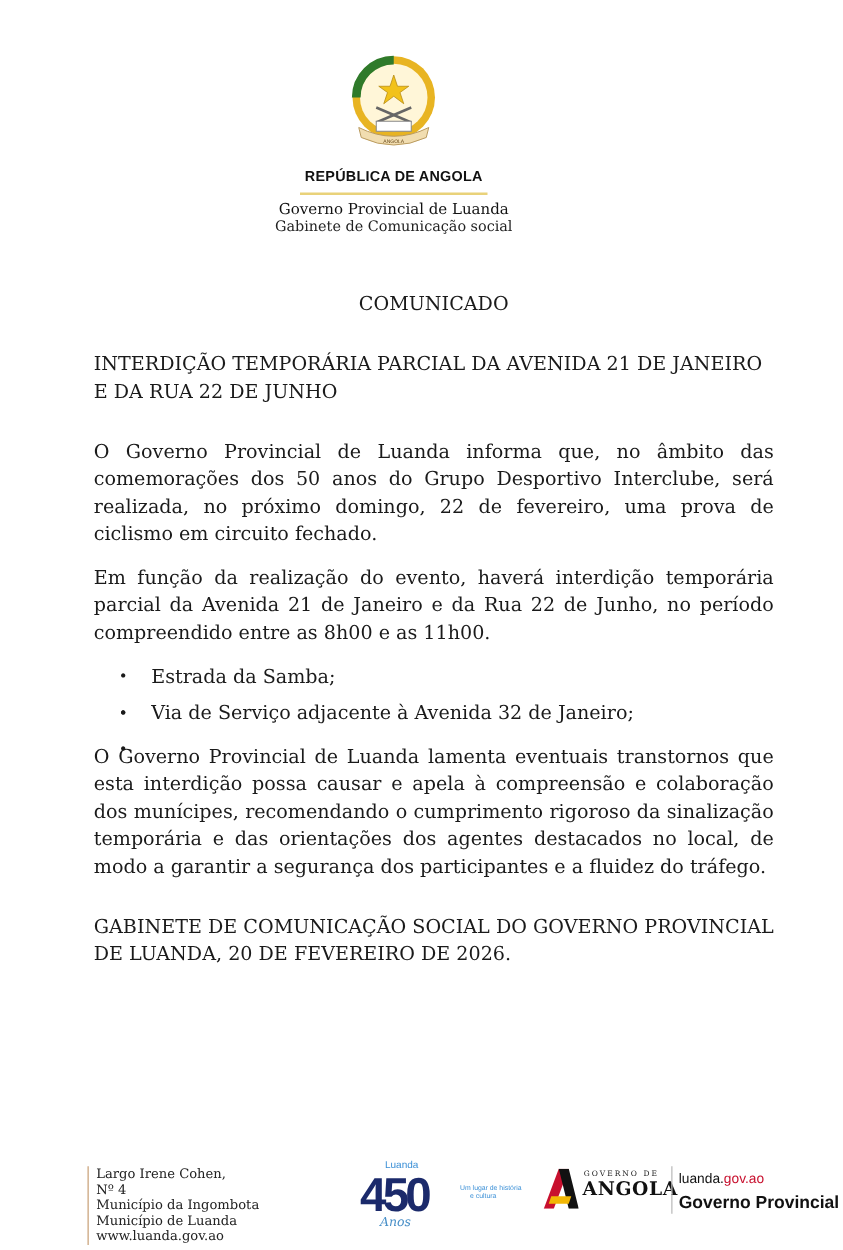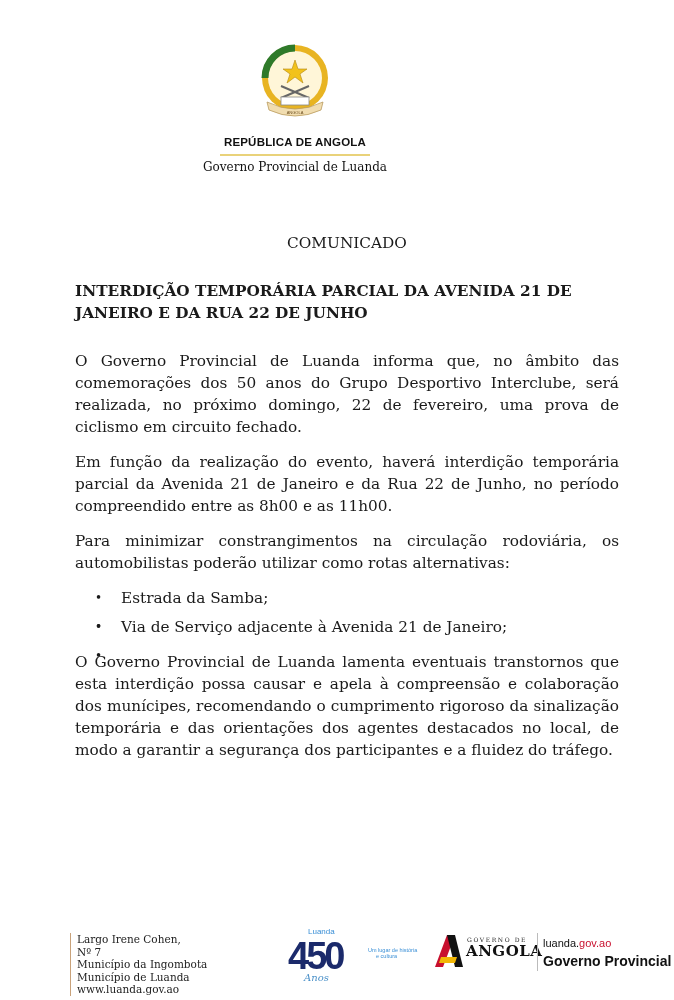--- a/index.html
+++ b/index.html
@@ -1,27 +1,27 @@
 <!DOCTYPE html>
 <html><head>
 <meta charset="utf-8">
 <style>
   html, body { margin: 0; padding: 0; background: #ffffff; }
   body { width: 674px; height: 1000px; position: relative; overflow: hidden;
          font-family: "DejaVu Serif", "Liberation Serif", serif; color: #1a1a1a; }
-  .header { position: absolute; top: 42px; left: 0; width: 590px; text-align: center; }
+  .header { position: absolute; top: 42px; left: 0; width: 590px; text-align: center; padding-left: 20px; }
   .emblem { width: 76px; height: 80px; margin: 0 auto; display: block; }
   .republic { font-family: "Liberation Sans", sans-serif; font-weight: bold; font-size: 11.5px;
               letter-spacing: 0.2px; margin-top: 14px; color: #111; }
   .gold-line { width: 150px; height: 2px; background: #e9d27a; margin: 6px auto 4px; }
   .gov { font-size: 12px; color: #111; line-height: 14px; font-family: "DejaVu Serif", serif; }
   .gab { font-size: 11.5px; color: #222; line-height: 14px; }
   .content { position: absolute; left: 75px; width: 544px; top: 232px; font-size: 15.3px; line-height: 22px; }
   .title { text-align: center; font-size: 15.3px; margin: 0 0 26px 0; }
-  .subtitle { margin: 0 0 26px 0; font-weight: bold; }
+  .subtitle { margin: 0 0 26px 0; }
   p { margin: 10px 0 13px 0; text-align: justify; }
   ul { margin: 0 0 13px 0; padding-left: 0; list-style: none; }
   li { position: relative; padding-left: 46px; margin-bottom: 7px; line-height: 22px; }
   li .bullet { position: absolute; left: 20px; top: 0; font-size: 12px; }
   .signoff { margin-top: 26px; text-align: justify; }
   .footer { position: absolute; top: 925px; left: 0; width: 674px; height: 70px; }
   .address { position: absolute; left: 70px; top: 8px; border-left: 1px solid #c9a27a; padding-left: 6px;
              font-size: 10.5px; line-height: 12.5px; color: #222; }
   .logo450 { position: absolute; left: 288px; top: 0px; width: 130px; height: 60px; }
   .govlogo { position: absolute; left: 433px; top: 8px; width: 240px; height: 40px; }
@@ -48,41 +48,42 @@
     <polygon points="38,18 41,27 50,27 43,32 46,41 38,35 30,41 33,32 26,27 35,27" fill="#f2c21a" stroke="#b38710" stroke-width="0.6"></polygon>
     <line x1="24" y1="44" x2="52" y2="56" stroke="#666" stroke-width="2"></line>
     <line x1="52" y1="44" x2="24" y2="56" stroke="#666" stroke-width="2"></line>
     <rect x="24" y="55" width="28" height="8" fill="#fff" stroke="#888" stroke-width="0.8"></rect>
     <path d="M10 60 Q38 74 66 60 L64 68 Q38 80 12 68 Z" fill="#f1ddb0" stroke="#b99a5e" stroke-width="0.8"></path>
     <text x="38" y="72" font-size="4" text-anchor="middle" fill="#6b4c1e" font-family="Liberation Sans, sans-serif">ANGOLA</text>
   </svg>
   <div class="republic">REPÚBLICA DE ANGOLA</div>
   <div class="gold-line"></div>
   <div class="gov">Governo Provincial de Luanda</div>
+  <div class="gab">Gabinete de Comunicação social</div>
 </div>
 
 <div class="content">
   <div class="title">COMUNICADO</div>
   <div class="subtitle">INTERDIÇÃO TEMPORÁRIA PARCIAL DA AVENIDA 21 DE JANEIRO E DA RUA 22 DE JUNHO</div>
   <p>O Governo Provincial de Luanda informa que, no âmbito das comemorações dos 50 anos do Grupo Desportivo Interclube, será realizada, no próximo domingo, 22 de fevereiro, uma prova de ciclismo em circuito fechado.</p>
   <p>Em função da realização do evento, haverá interdição temporária parcial da Avenida 21 de Janeiro e da Rua 22 de Junho, no período compreendido entre as 8h00 e as 11h00.</p>
-  <p>Para minimizar constrangimentos na circulação rodoviária, os automobilistas poderão utilizar como rotas alternativas:</p>
   <ul>
     <li><span class="bullet">•</span><span>Estrada da Samba;</span></li>
     <li><span class="bullet">•</span></li>
-    <li><span class="bullet">•</span><span>Via de Serviço adjacente à Avenida 21 de Janeiro;</span></li>
+    <li><span class="bullet">•</span><span>Via de Serviço adjacente à Avenida 32 de Janeiro;</span></li>
     <li><span class="bullet">•</span></li>
   </ul>
   <p>O Governo Provincial de Luanda lamenta eventuais transtornos que esta interdição possa causar e apela à compreensão e colaboração dos munícipes, recomendando o cumprimento rigoroso da sinalização temporária e das orientações dos agentes destacados no local, de modo a garantir a segurança dos participantes e a fluidez do tráfego.</p>
+  <p class="signoff">GABINETE DE COMUNICAÇÃO SOCIAL DO GOVERNO PROVINCIAL DE LUANDA, 20 DE FEVEREIRO DE 2026.</p>
 </div>
 
 <div class="footer">
   <div class="address">
     <div>Largo Irene Cohen,</div>
-    <div>Nº 7</div>
+    <div>Nº 4</div>
     <div>Município da Ingombota</div>
     <div>Município de Luanda</div>
     <div>www.luanda.gov.ao</div>
   </div>
 
   <svg class="logo450" viewBox="0 0 130 60">
     <text x="20" y="9" font-size="8" fill="#3a8fd6" font-family="Liberation Sans, sans-serif">Luanda</text>
     <text x="0" y="44" font-size="38" font-weight="bold" fill="#1b2a6b" font-family="Liberation Sans, sans-serif" letter-spacing="-3">450</text>
     <text x="16" y="56" font-size="10" font-style="italic" fill="#4a90c8" font-family="DejaVu Serif, serif">Anos</text>
     <text x="80" y="27" font-size="5.5" fill="#3a8fd6" font-family="Liberation Sans, sans-serif">

